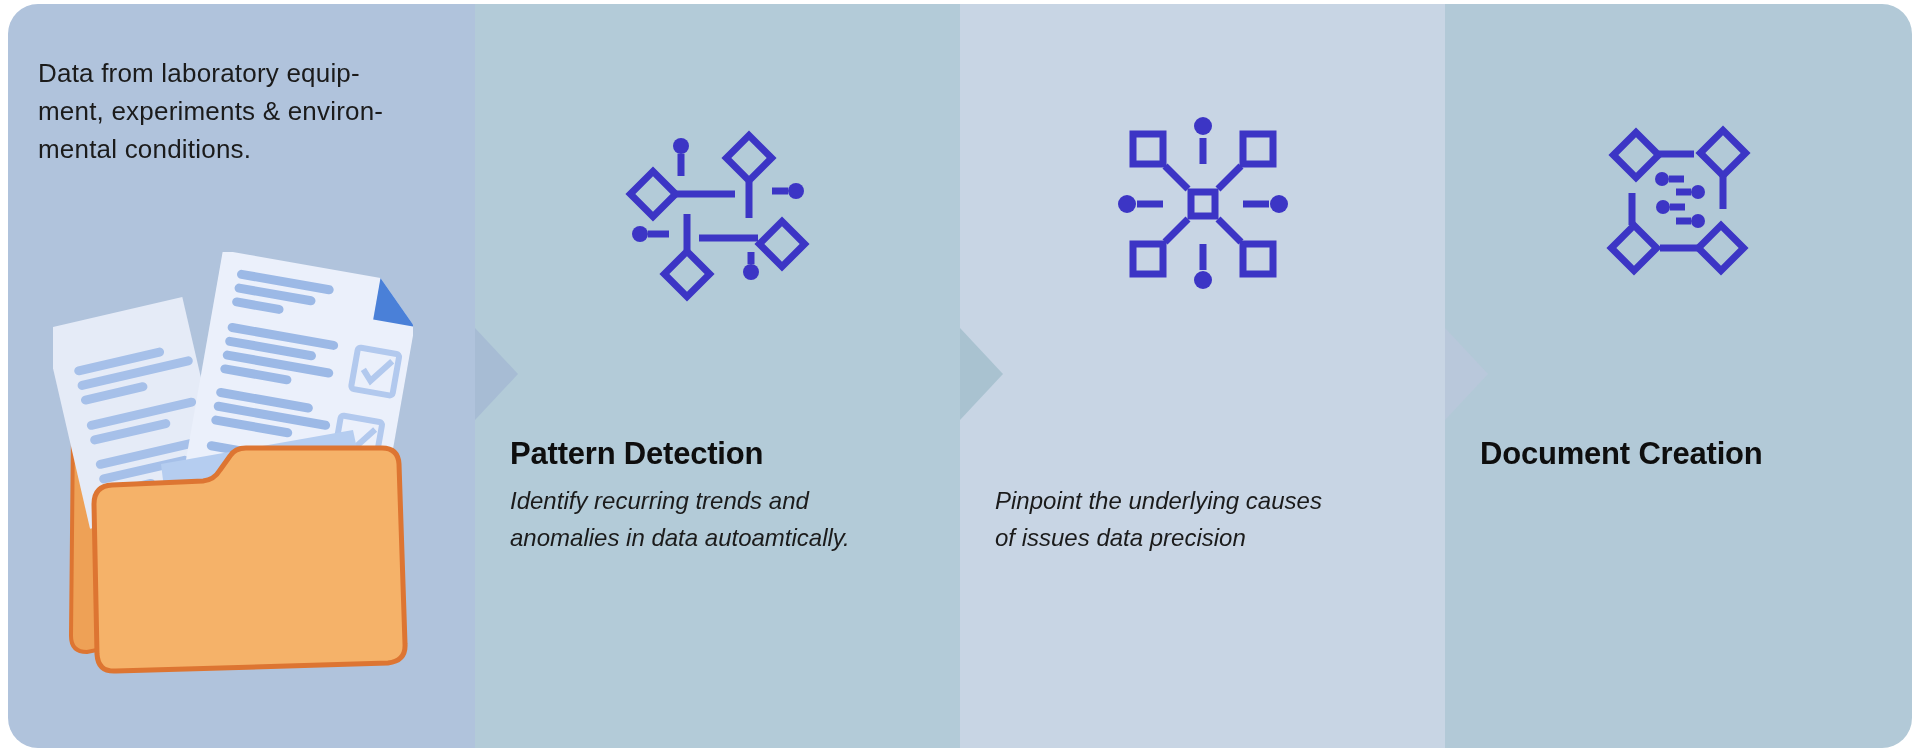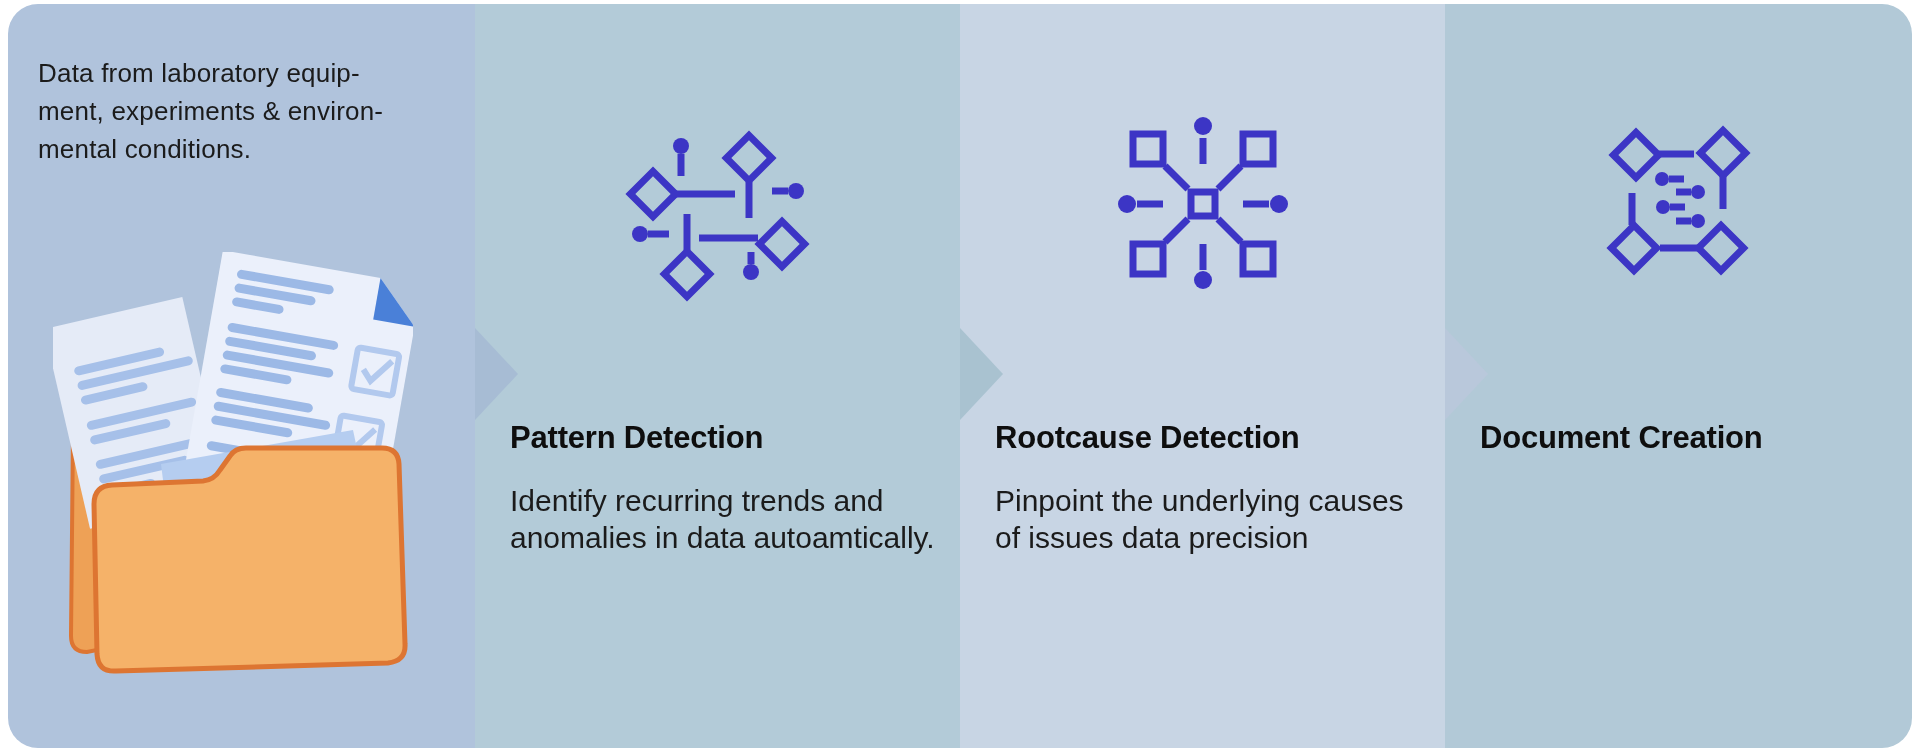--- a/index.html
+++ b/index.html
@@ -22,26 +22,26 @@
 
   .p1-text{
     position:absolute;left:30px;top:50px;margin:0;width:400px;
     font-size:26px;line-height:38px;color:var(--body-text);
     white-space:pre-line;letter-spacing:0.2px;
   }
   .icon-wrap{position:absolute;left:0;top:100px;width:100%;height:200px;
              display:flex;align-items:center;justify-content:center;color:var(--icon);}
   .icon-wrap svg{display:block;}
   .step-title{
-    position:absolute;left:35px;top:416px;margin:0;
+    position:absolute;left:35px;top:432px;margin:0;
     font-size:31px;font-weight:700;color:var(--heading-text);letter-spacing:-0.2px;
   }
   .step-desc{
     position:absolute;left:35px;top:478px;margin:0;width:430px;
-    font-size:30px;line-height:37px;color:var(--body-text);white-space:pre-line;
+    font-size:24px;line-height:37px;color:var(--body-text);white-space:pre-line;font-style:italic;
   }
 
   .folder-art{position:absolute;left:45px;top:248px;}
   .f-back{fill:var(--folder-back);stroke:var(--folder-outline);stroke-width:4;}
   .f-front{fill:var(--folder);stroke:var(--folder-outline);stroke-width:5;stroke-linejoin:round;}
   .paper{fill:var(--paper);}
   .paper2{fill:var(--paper2);}
   .fold{fill:var(--paper-fold);}
   .band{fill:var(--paper-band);}
   .pline{fill:var(--paper-lines);}
@@ -157,21 +157,20 @@
           <line x1="140" y1="100" x2="166" y2="100"></line>
         </g>
         <g class="dots">
           <circle cx="100" cy="22" r="9"></circle>
           <circle cx="100" cy="176" r="9"></circle>
           <circle cx="24" cy="100" r="9"></circle>
           <circle cx="176" cy="100" r="9"></circle>
         </g>
       </svg>
     </div>
-    <h2 class="step-title">Rootcause Detection</h2>
     <p class="step-desc">Pinpoint the underlying causes
 of issues data precision</p>
   </section>
 
   <section class="panel p4">
     <div class="icon-wrap">
       <svg width="182" height="186" viewBox="0 0 182 186">
         <g class="net">
           <rect x="32" y="28" width="32" height="32" transform="rotate(45 48 44)"></rect>
           <rect x="119" y="26" width="32" height="32" transform="rotate(45 135 42)"></rect>

